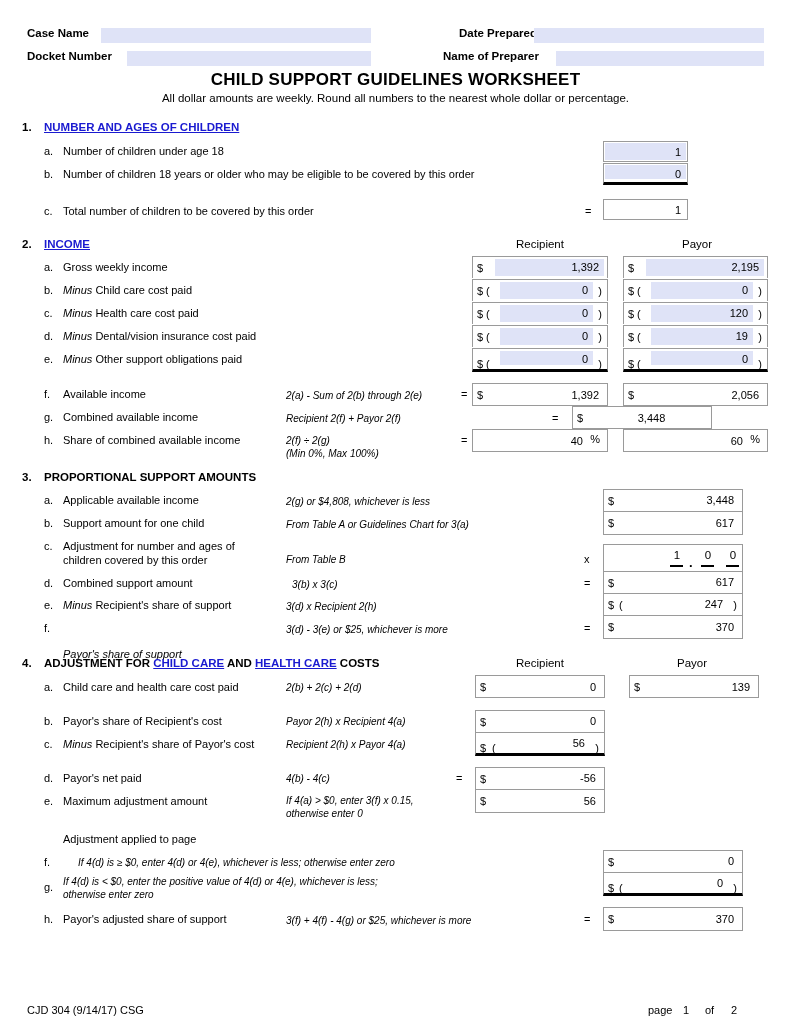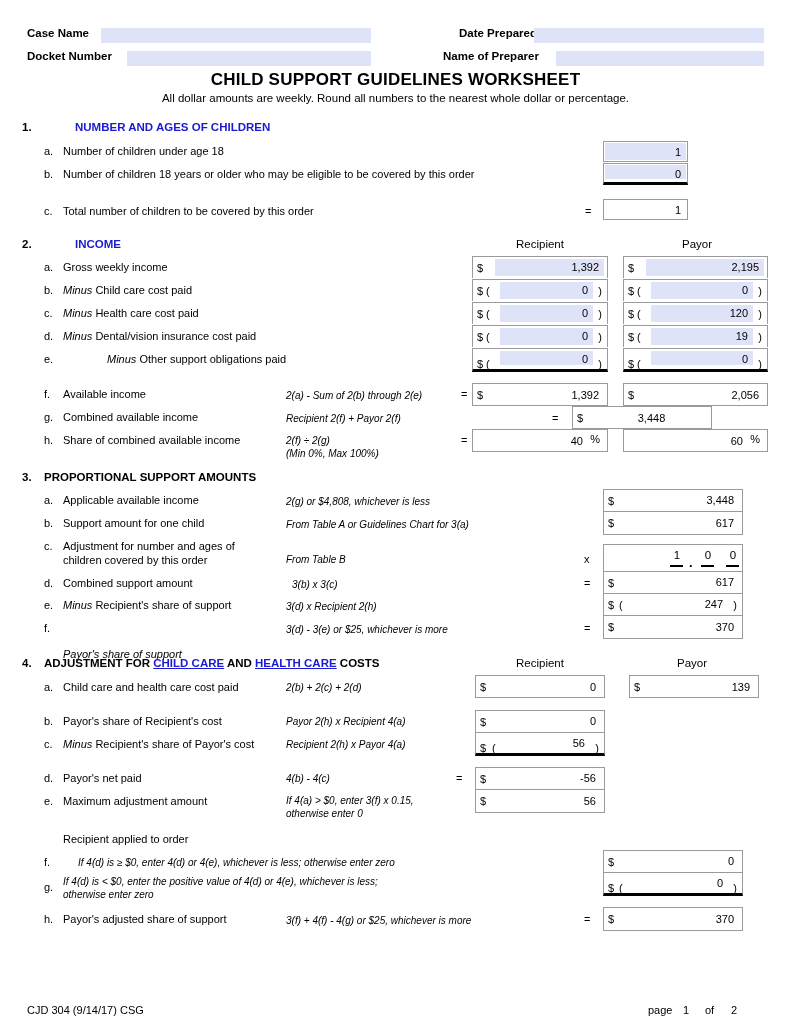--- a/index.html
+++ b/index.html
@@ -25,21 +25,21 @@
     font-size:17px;font-weight:bold;letter-spacing:0.2px;
   }
   .subtitle{
     position:absolute;left:0;top:92px;width:791px;text-align:center;
     font-size:11.5px;
   }
 
   
   .sec-num{position:absolute;font-weight:bold;font-size:11.5px;}
   .sec-title{position:absolute;font-weight:bold;font-size:11.5px;white-space:nowrap;}
-  .sec-title.link{color:#1a1ad0;margin-left:31px;}
+  .sec-title.link{color:#1a1ad0;text-decoration:underline;}
   .lk{color:#1a1ad0;text-decoration:underline;}
 
   
   .item-ltr{position:absolute;font-size:11px;}
   .item-txt{position:absolute;font-size:11px;white-space:nowrap;}
   .formula{position:absolute;font-size:10px;font-style:italic;white-space:nowrap;}
   .eqs{position:absolute;font-size:11px;}
 
   
   .box{
@@ -176,21 +176,21 @@
     <div class="val shade" style="left:27px;right:14px;top:2px;bottom:2px;height:auto;transform:none;line-height:17px;padding-right:5px;width:auto;">0</div>
   </div>
   <div class="box nobot" style="left:623px;top:325px;width:145px;height:22px;">
     <span class="dollar">$</span>
     <span class="paren-l">(</span>
     <span class="paren-r">)</span>
     <div class="val shade" style="left:27px;right:14px;top:2px;bottom:2px;height:auto;transform:none;line-height:17px;padding-right:5px;width:auto;">19</div>
   </div>
 
   <div class="item-ltr" style="left:44px;top:353px;">e.</div>
-  <div class="item-txt" style="left:63px;top:353px;margin-left:44px;"><i>Minus</i> <span>Other support obligations paid</span></div>
+  <div class="item-txt" style="left:63px;top:353px;"><i>Minus</i> <span>Other support obligations paid</span></div>
   <div class="box thickbot" style="left:472px;top:348px;width:136px;height:24px;">
     <span class="dollar" style="top:9px;transform:none;">$</span>
     <span class="paren-l" style="top:9px;transform:none;">(</span>
     <span class="paren-r" style="top:9px;transform:none;">)</span>
     <div class="val shade" style="left:27px;right:14px;top:2px;bottom:4px;height:auto;transform:none;line-height:17px;padding-right:5px;width:auto;">0</div>
   </div>
   <div class="box thickbot" style="left:623px;top:348px;width:145px;height:24px;">
     <span class="dollar" style="top:9px;transform:none;">$</span>
     <span class="paren-l" style="top:9px;transform:none;">(</span>
     <span class="paren-r" style="top:9px;transform:none;">)</span>
@@ -342,21 +342,21 @@
 
   <div class="item-ltr" style="left:44px;top:795px;">e.</div>
   <div class="item-txt" style="left:63px;top:795px;">Maximum adjustment amount</div>
   <div class="formula" style="left:286px;top:795px;">If 4(a) &gt; $0, enter 3(f) x 0.15,</div>
   <div class="formula" style="left:286px;top:808px;">otherwise enter 0</div>
   <div class="box" style="left:475px;top:789px;width:130px;height:24px;">
     <span class="dollar">$</span>
     <div class="val" style="left:22px;right:3px;top:2px;bottom:2px;height:auto;transform:none;line-height:19px;padding-right:5px;width:auto;">56</div>
   </div>
 
-  <div class="item-txt" style="left:63px;top:833px;">Recipient applied to order</div>
+  <div class="item-txt" style="left:63px;top:833px;">Adjustment applied to page</div>
 
   <div class="item-ltr" style="left:44px;top:856px;">f.</div>
   <div class="formula" style="left:78px;top:857px;">If 4(d) is ≥ $0, enter 4(d) or 4(e), whichever is less; otherwise enter zero</div>
   <div class="box nobot" style="left:603px;top:850px;width:140px;height:22px;">
     <span class="dollar">$</span>
     <div class="val" style="left:22px;right:3px;top:2px;bottom:2px;height:auto;transform:none;line-height:17px;padding-right:5px;width:auto;">0</div>
   </div>
 
   <div class="item-ltr" style="left:44px;top:881px;">g.</div>
   <div class="formula" style="left:63px;top:876px;">If 4(d) is &lt; $0, enter the positive value of 4(d) or 4(e), whichever is less;</div>

